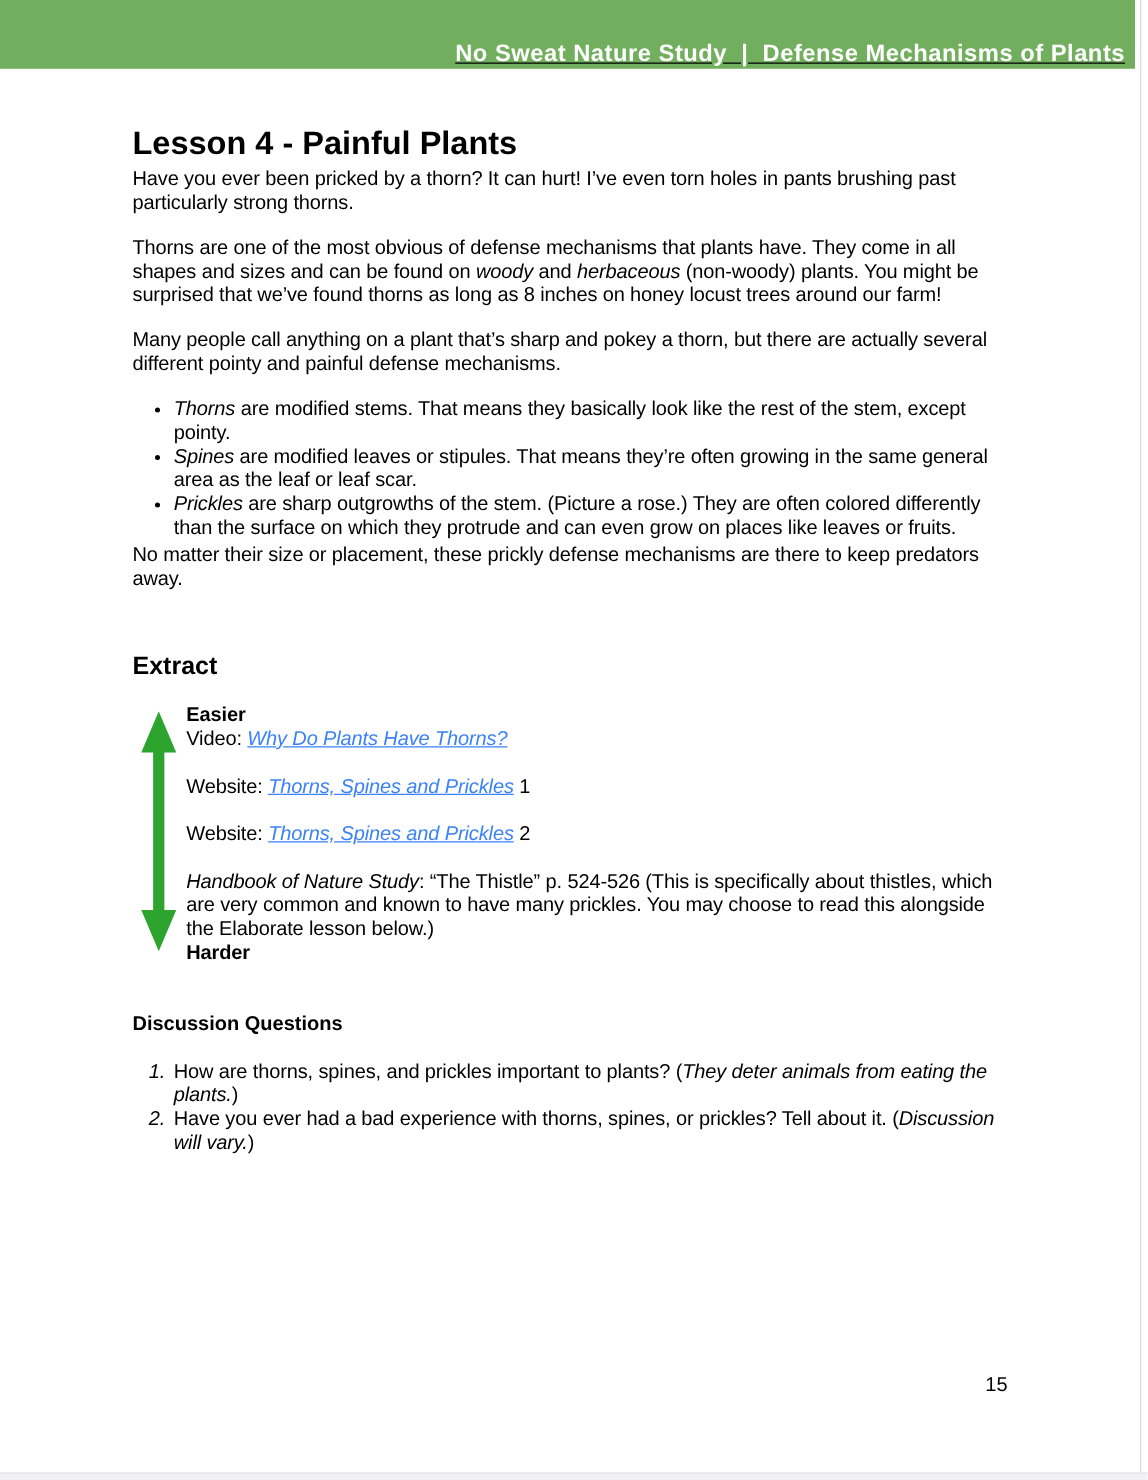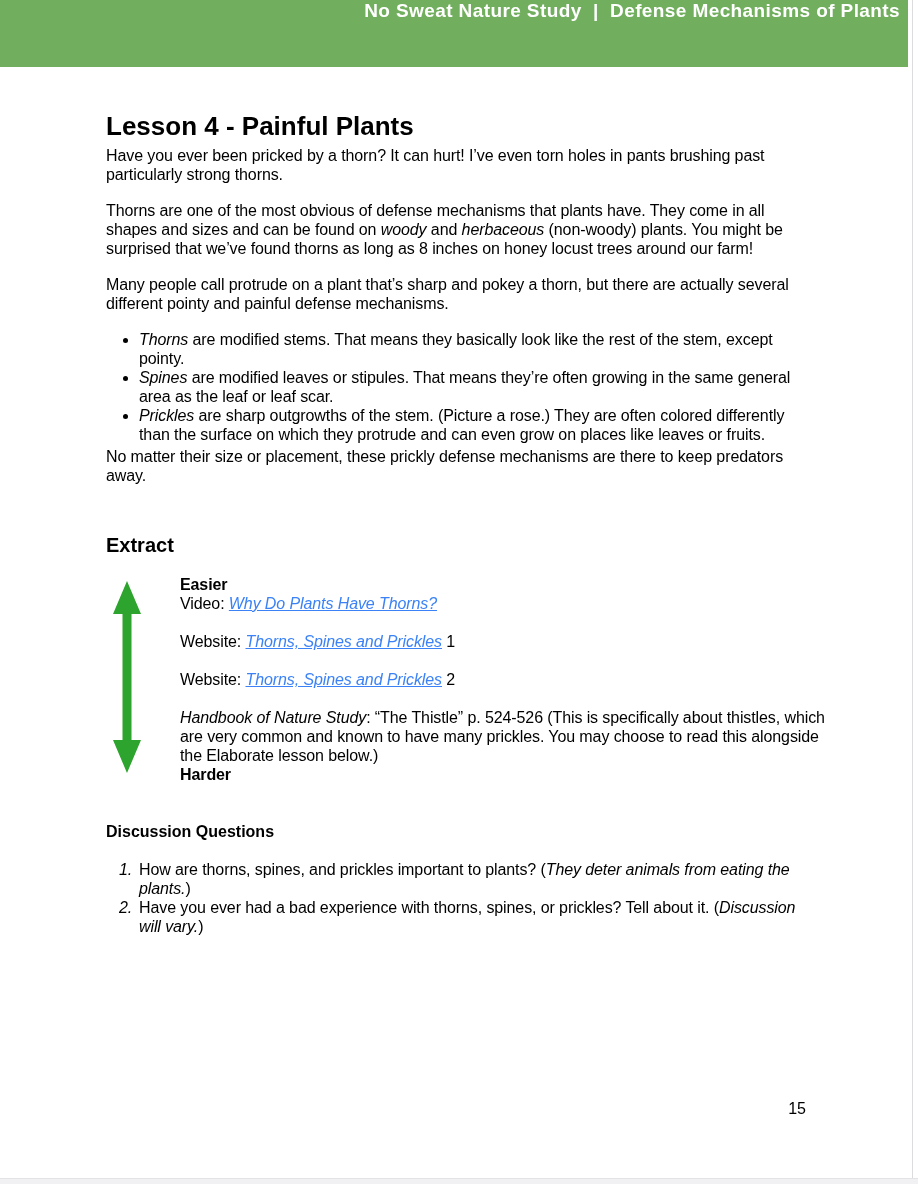--- a/index.html
+++ b/index.html
@@ -4,39 +4,39 @@
 <style>
   html,body { margin:0; padding:0; }
   body {
     width:918px; height:1184px; position:relative;
     background:#ffffff;
     font-family:"Liberation Sans","DejaVu Sans",sans-serif;
     color:#000;
   }
   .page { position:absolute; left:0; top:0; width:908px; height:1178px; background:#fff; overflow:hidden; }
   .header-bar {
-    height:67px; background:#71ae5d;
-    display:flex; align-items:flex-start; justify-content:flex-end;
-    padding-right:8px; box-sizing:border-box;
+    height:55px; background:#71ae5d;
+    display:flex; align-items:flex-end; justify-content:flex-end;
+    padding-right:8px; box-sizing:border-box;text-decoration:underline;
   }
   .header-title {
     color:#ffffff; font-size:19px; font-weight:bold;
     letter-spacing:0.4px; white-space:pre;
   }
   .content { padding:0 96px 0 106px; }
   .lesson-title { font-size:26px; line-height:30px; font-weight:bold; margin:44px 0 5px 0; }
   .para { font-size:16px; line-height:19px; letter-spacing:-0.1px; margin:0 0 17px 0; }
   ul.bullets { margin:0 0 3px 0; padding-left:33px; width:693px; box-sizing:border-box; list-style:disc; }
   ul.bullets li { font-size:16px; line-height:19px; letter-spacing:-0.1px; }
   .extract-heading { font-size:20px; line-height:24px; font-weight:bold; margin:48px 0 18px 0; }
   .extract-body { position:relative; min-height:210px; }
   .arrow-wrap { position:absolute; left:6px; top:6px; width:30px; height:192px; }
   .arrow-wrap svg { display:block; }
   .arrow-shape { fill:#2da42d; }
-  .extract-lines { margin-left:74px; width:652px; }
+  .extract-lines { margin-left:43px; width:652px; }
   .x-block { font-size:16px; line-height:19px; letter-spacing:-0.1px; margin-bottom:19px; }
   .x-block.last { margin-bottom:0; }
   .bold-line { font-weight:bold; }
   .it { font-style:italic; }
   a.link { color:#3b82f6; font-style:italic; text-decoration:underline; cursor:pointer; }
   .dq-heading { font-size:16px; line-height:19px; font-weight:bold; margin:37px 0 19px 0; }
   .dq-list { margin:0; padding:0; }
   .dq-item { display:flex; font-size:16px; line-height:19px; letter-spacing:-0.1px; width:700px; }
   .dq-num { flex:0 0 20px; margin-left:13px; font-style:italic; }
   .dq-text { flex:1; }
@@ -52,21 +52,21 @@
   <div class="header-bar" style="background-color: rgb(113, 174, 93);">
     <span class="header-title">No Sweat Nature Study  |  Defense Mechanisms of Plants</span>
   </div>
 
   <div class="content">
 
     <h1 class="lesson-title">Lesson 4 - Painful Plants</h1>
 
     <p class="para"><span>Have you ever been pricked by a thorn? It can hurt! I’ve even torn holes in pants brushing past particularly strong thorns.</span></p>
     <p class="para"><span>Thorns are one of the most obvious of defense mechanisms that plants have. They come in all shapes and sizes and can be found on </span><span class="it">woody</span><span> and </span><span class="it">herbaceous</span><span> (non-woody) plants. You might be surprised that we’ve found thorns as long as 8 inches on honey locust trees around our farm!</span></p>
-    <p class="para"><span>Many people call protrude on a plant that’s sharp and pokey a thorn, but there are actually several different pointy and painful defense mechanisms.</span></p>
+    <p class="para"><span>Many people call anything on a plant that’s sharp and pokey a thorn, but there are actually several different pointy and painful defense mechanisms.</span></p>
 
     <ul class="bullets">
       <li><span class="it">Thorns</span><span> are modified stems. That means they basically look like the rest of the stem, except pointy.</span></li>
       <li><span class="it">Spines</span><span> are modified leaves or stipules. That means they’re often growing in the same general area as the leaf or leaf scar.</span></li>
       <li><span class="it">Prickles</span><span> are sharp outgrowths of the stem. (Picture a rose.) They are often colored differently than the surface on which they protrude and can even grow on places like leaves or fruits.</span></li>
     </ul>
 
     <p class="para"><span>No matter their size or placement, these prickly defense mechanisms are there to keep predators away.</span></p>
 
     <h2 class="extract-heading">Extract</h2>

